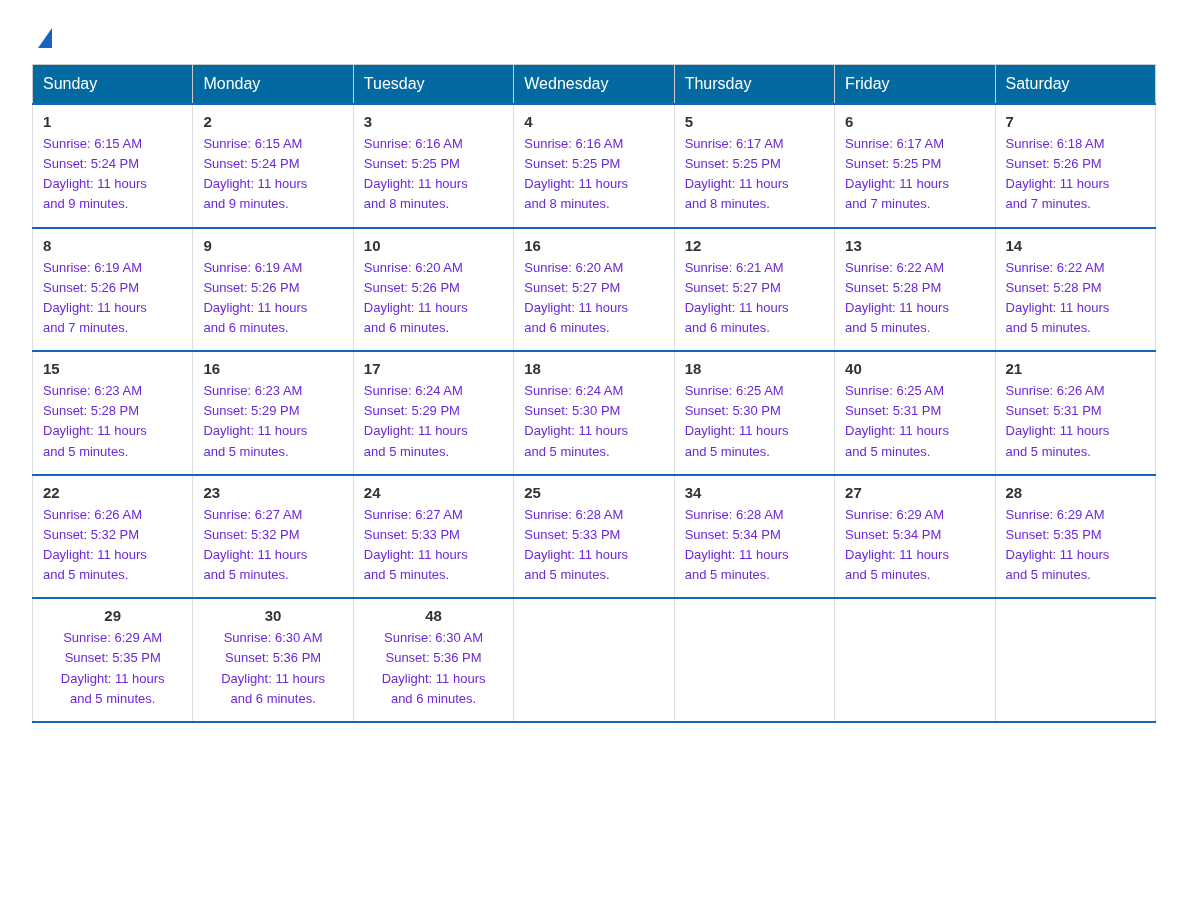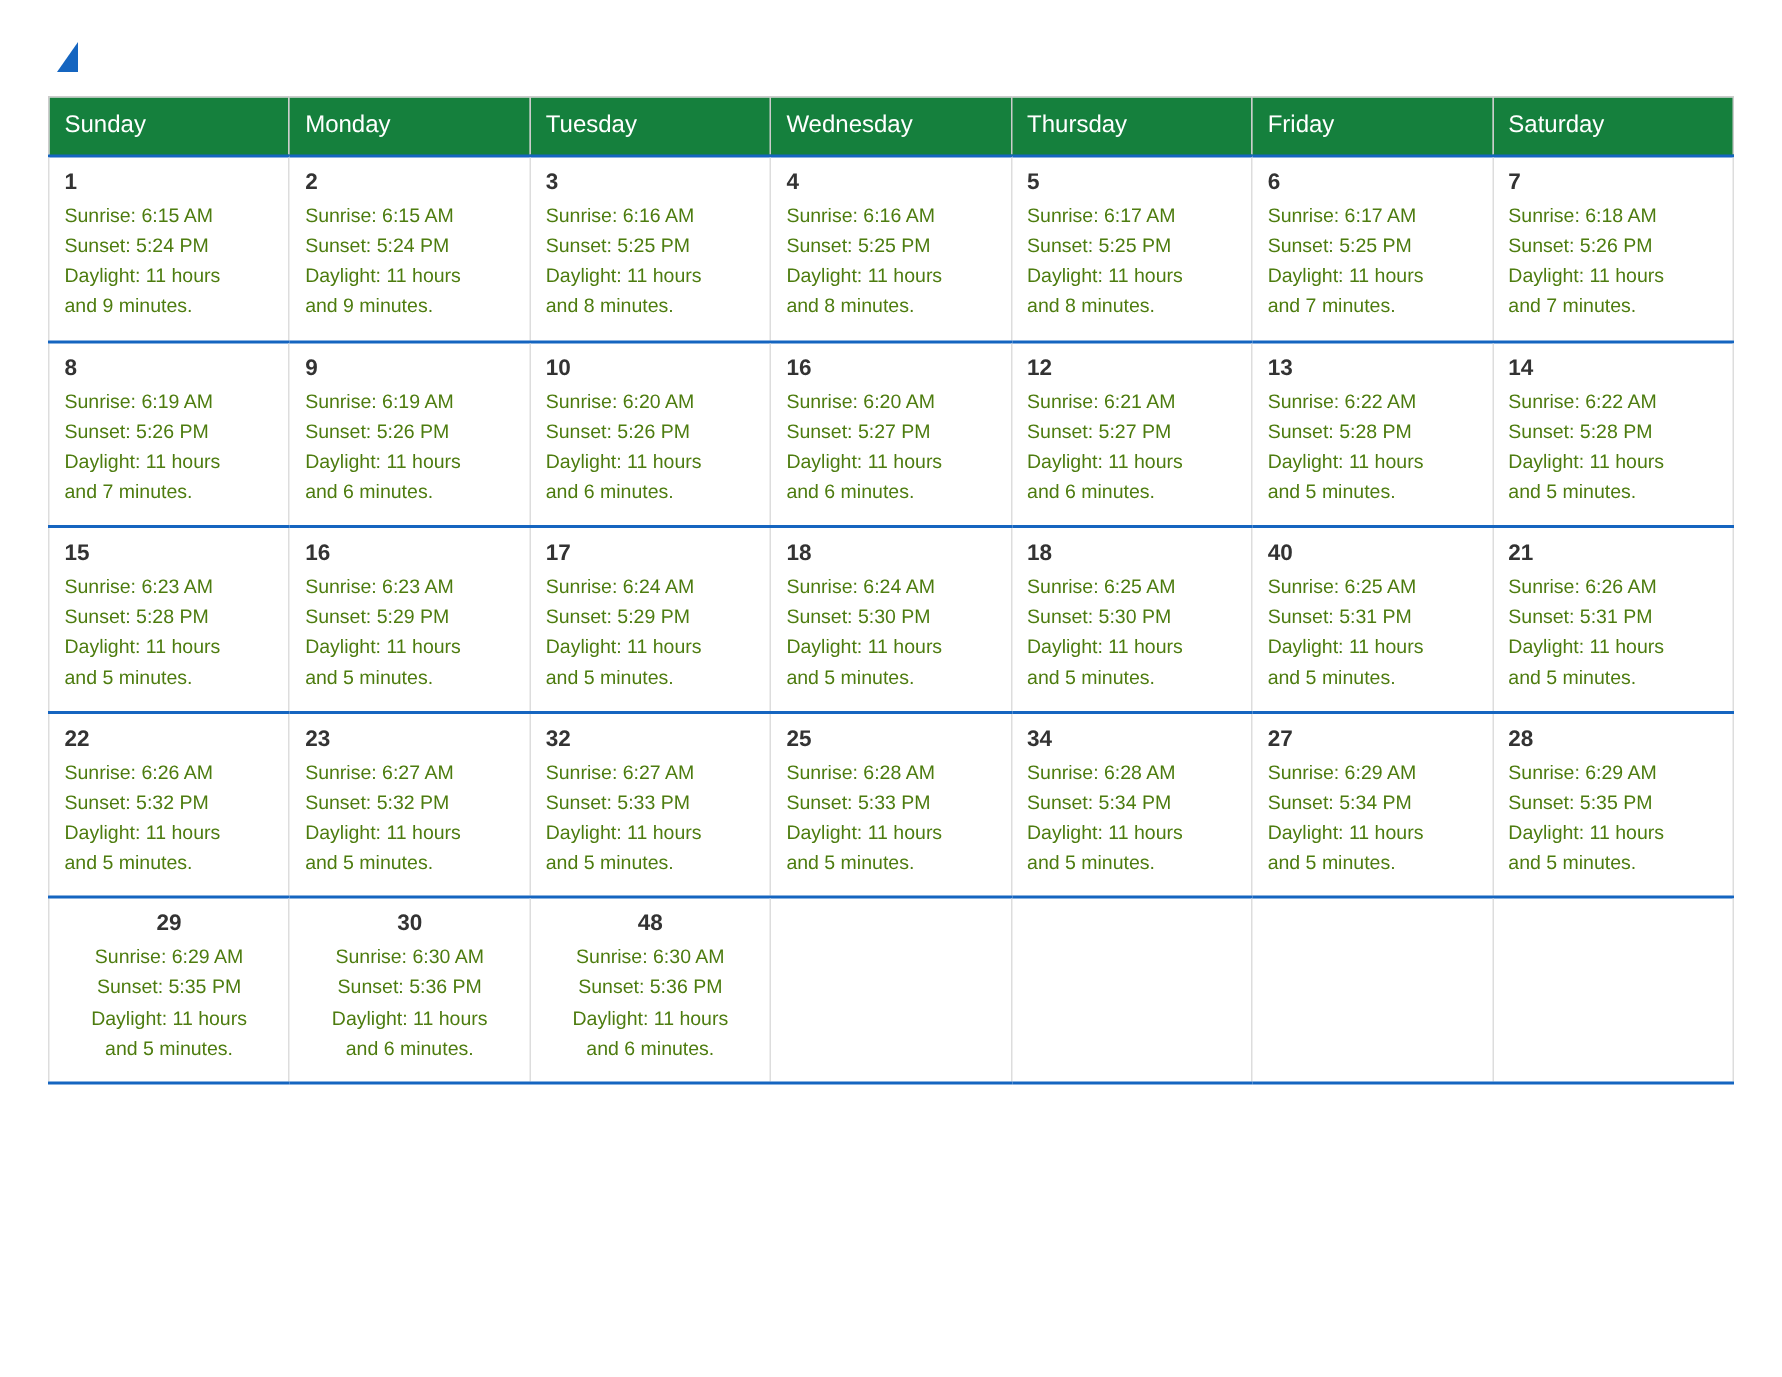--- a/index.html
+++ b/index.html
@@ -51,21 +51,21 @@
       color: #333;
       margin-top: 4px;
     }
     .calendar {
       width: 100%;
       border-collapse: collapse;
       margin-top: 16px;
       table-layout: fixed;
     }
     .calendar th {
-      background: #15803d;
+      background: #0369a1;
       color: #fff;
       font-size: 16px;
       font-weight: normal;
       padding: 10px 10px;
       text-align: left;
       border: 1px solid #ccc;
     }
     .calendar td {
       vertical-align: top;
       padding: 8px 10px 12px 10px;
@@ -77,21 +77,21 @@
     }
     .day-number {
       font-size: 15px;
       font-weight: bold;
       display: block;
       margin-bottom: 4px;
     }
     .day-info {
       font-size: 13px;
       line-height: 1.55;
-      color: #4d7c0f;
+      color: #6d28d9;
     }
     .empty-cell {
       border-top: 2px solid #1565c0;
     }
     .last-row td {
       border-bottom: 2px solid #1565c0;
       text-align: center;
     }
   </style>
 </head>
@@ -217,21 +217,21 @@
       <tr>
         <td>
           <span class="day-number">22</span>
           <div class="day-info">Sunrise: 6:26 AM<br>Sunset: 5:32 PM<br>Daylight: 11 hours<br>and 5 minutes.</div>
         </td>
         <td>
           <span class="day-number">23</span>
           <div class="day-info">Sunrise: 6:27 AM<br>Sunset: 5:32 PM<br>Daylight: 11 hours<br>and 5 minutes.</div>
         </td>
         <td>
-          <span class="day-number">32</span>
+          <span class="day-number">24</span>
           <div class="day-info">Sunrise: 6:27 AM<br>Sunset: 5:33 PM<br>Daylight: 11 hours<br>and 5 minutes.</div>
         </td>
         <td>
           <span class="day-number">25</span>
           <div class="day-info">Sunrise: 6:28 AM<br>Sunset: 5:33 PM<br>Daylight: 11 hours<br>and 5 minutes.</div>
         </td>
         <td>
           <span class="day-number">34</span>
           <div class="day-info">Sunrise: 6:28 AM<br>Sunset: 5:34 PM<br>Daylight: 11 hours<br>and 5 minutes.</div>
         </td>

